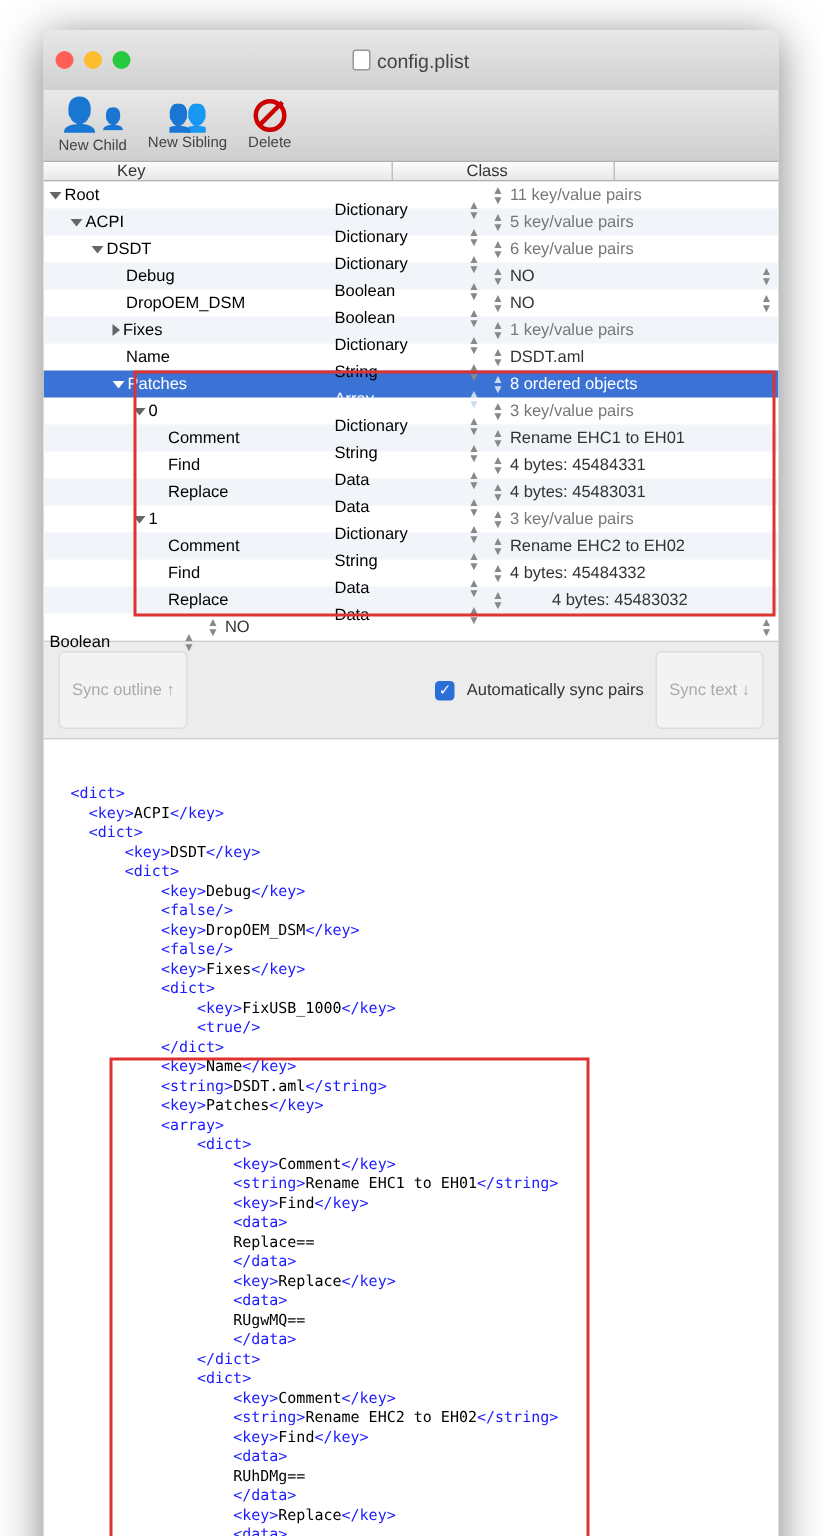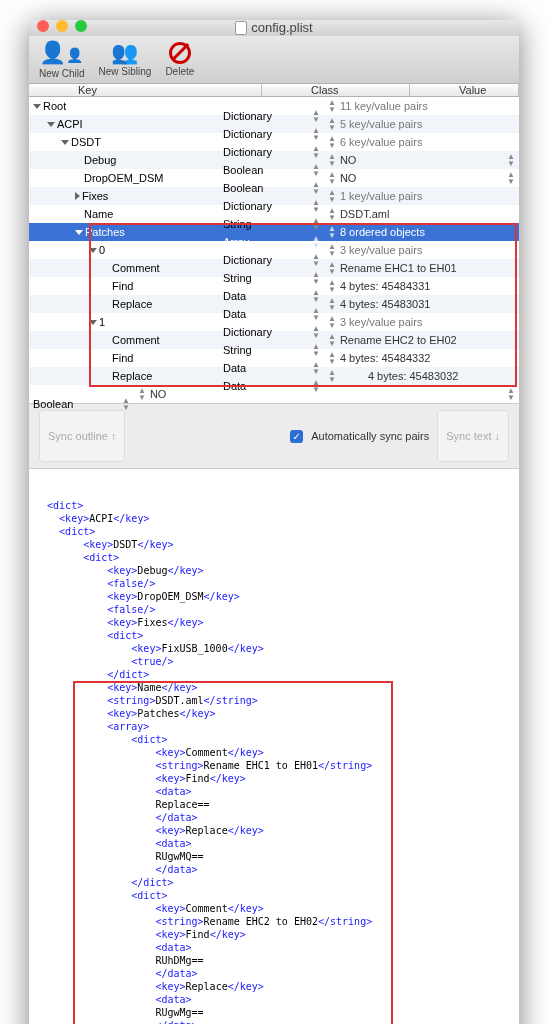--- a/index.html
+++ b/index.html
@@ -1,18 +1,18 @@
 <!DOCTYPE html>
 <html><head>
 <meta charset="utf-8">
 <style>
 * { box-sizing: border-box; margin: 0; padding: 0; }
 body { font-family: -apple-system, "Helvetica Neue", Arial, sans-serif; font-size: 12px; background: #fff; width: 548px; }
 .window { width: 490px; margin: 20px auto; border-radius: 6px; box-shadow: 0 5px 30px rgba(0,0,0,0.5); background: #ececec; overflow: hidden; }
-.titlebar { height: 16px; background: linear-gradient(#e8e8e8,#d0d0d0); display:flex; position:relative; }
+.titlebar { height: 40px; background: linear-gradient(#e8e8e8,#d0d0d0); display:flex; align-items:center; position:relative; }
 .traffic { display:flex; gap:7px; padding-left:8px; }
 .tl { width:12px; height:12px; border-radius:50%; }
 .red{background:#ff5f56;}.yellow{background:#ffbd2e;}.green{background:#27c93f;}
 .title { position:absolute; left:0; right:0; text-align:center; font-size:13px; color:#444; display:flex; align-items:center; justify-content:center; gap:4px;}
 .doc-icon { width:12px; height:14px; border:1px solid #999; border-radius:2px; background:#fff; display:inline-block; position:relative; }
 .toolbar { background:linear-gradient(#e8e8e8,#cfcfcf); padding:6px 10px 4px; display:flex; gap:14px; border-bottom:1px solid #b0b0b0;}
 .tool { display:flex; flex-direction:column; align-items:center; gap:2px; font-size:10px; color:#444; cursor:pointer; }
 .tool .glyph { font-size:22px; line-height:22px; color:#222; }
 .forbid { width:22px; height:22px; border:3px solid #c00; border-radius:50%; position:relative; }
 .forbid::after{content:"";position:absolute;width:3px;height:22px;background:#c00;left:50%;top:-3px;transform:rotate(45deg) translateX(-50%);transform-origin:center;}
@@ -70,21 +70,20 @@
     </div>
     <div class="tool">
       <span class="forbid"></span>
       <span>Delete</span>
     </div>
   </div>
 
   <div class="columns-header">
     <div class="col-key">Key</div>
     <div class="col-class">Class</div>
-    <div class="col-value">Value</div>
   </div>
 
   <div class="treewrap">
     <div class="tree" id="tree">
         <div class="row">
           <div class="kcell" style="padding-left: 4px;">
             <span class="tri down"></span>
             <span>Root</span>
           </div>
           <div class="ccell">

